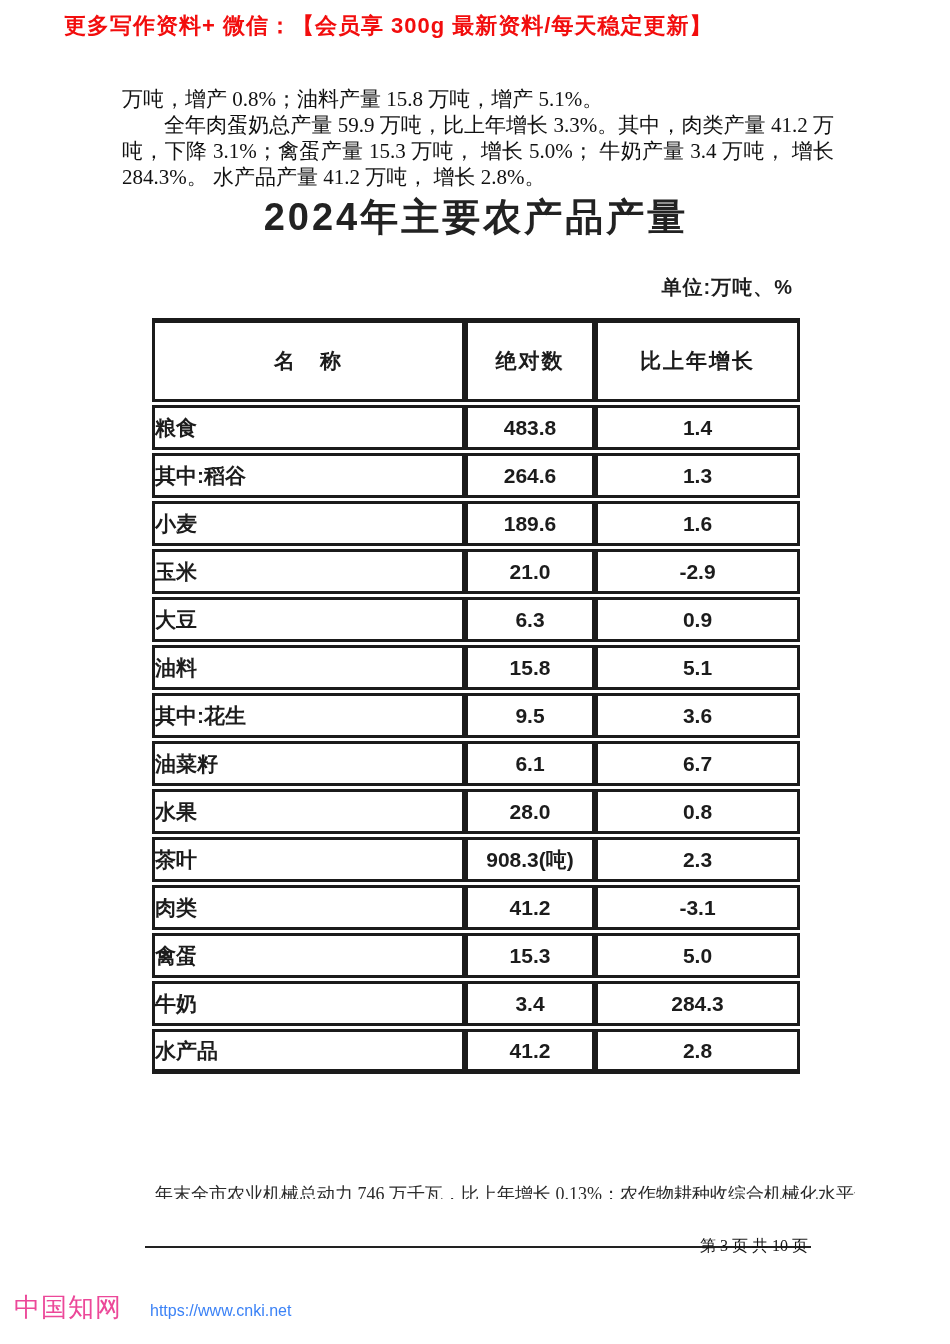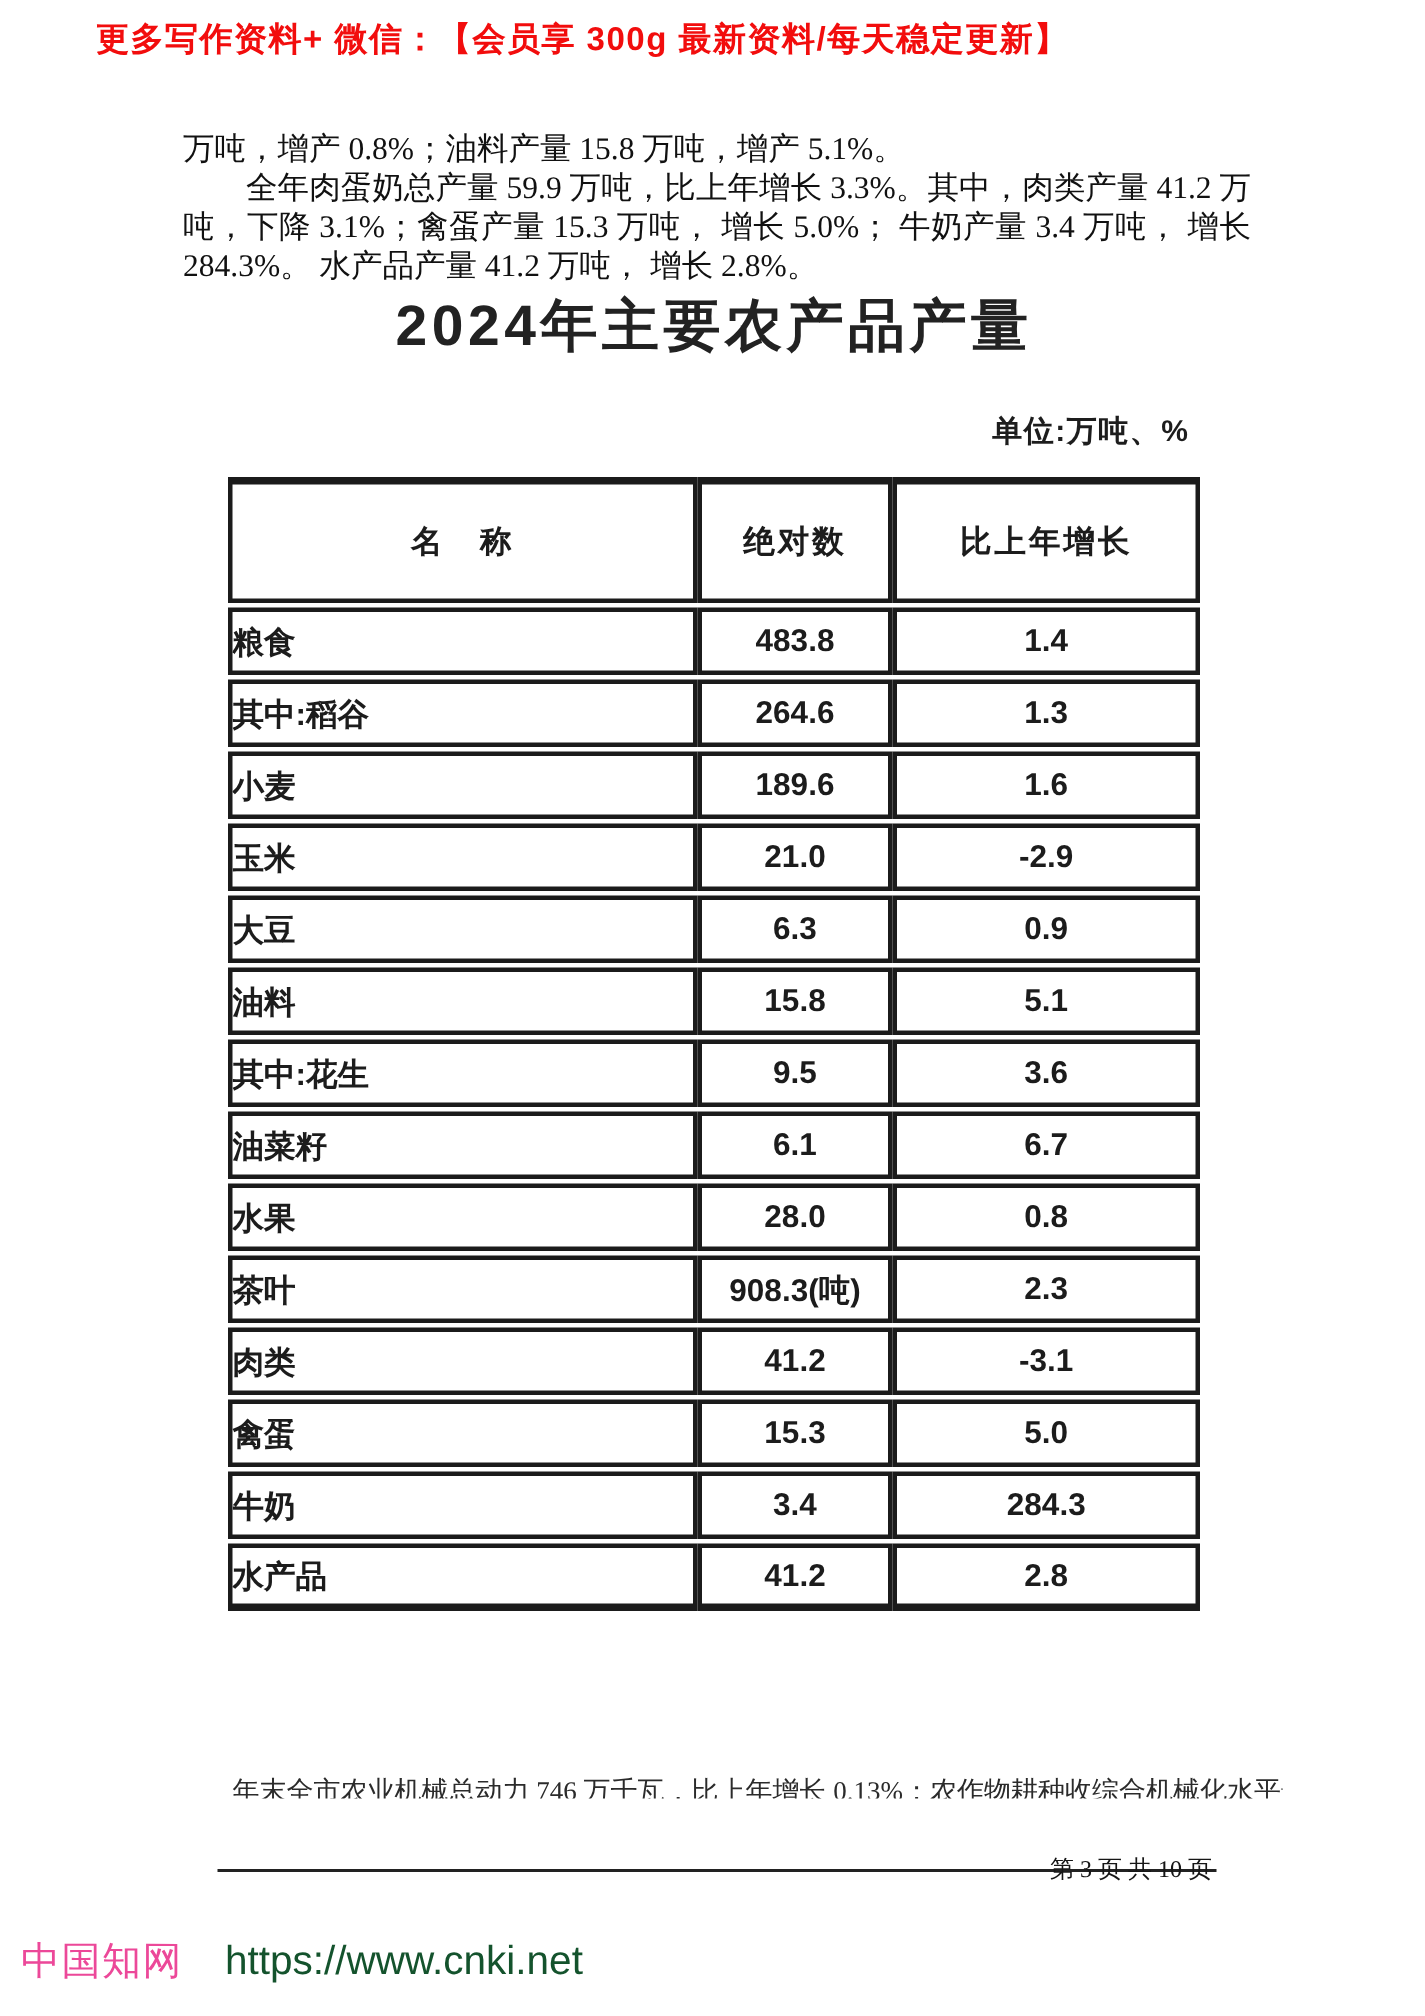--- a/index.html
+++ b/index.html
@@ -80,21 +80,21 @@
     font-family: "Liberation Serif", "DejaVu Serif", serif;
     font-size: 16px; color: #161616; 
     white-space: nowrap;
   }
 
   .watermark {
     position: absolute; left: 14px; top: 1290px;
     display: flex; align-items: baseline; gap: 28px;
   }
   .wm-name { font-size: 26px; color: #ec4899; letter-spacing: 1px; }
-  .wm-url  { font-size: 27px; color: #14532d; }
+  .wm-url  { font-size: 16px; color: #3b82f6; }
 </style>
 </head>
 <body>
 
 <div class="promo-banner">更多写作资料+ 微信：【会员享 300g 最新资料/每天稳定更新】</div>
 
 <div class="body-text">
   <div class="cont-line">万吨，增产 0.8%；油料产量 15.8 万吨，增产 5.1%。</div>
   <div class="para">全年肉蛋奶总产量 59.9 万吨，比上年增长 3.3%。其中，肉类产量 41.2 万吨，下降 3.1%；禽蛋产量 15.3 万吨， 增长 5.0%； 牛奶产量 3.4 万吨， 增长 284.3%。 水产品产量 41.2 万吨， 增长 2.8%。</div>
 </div>

